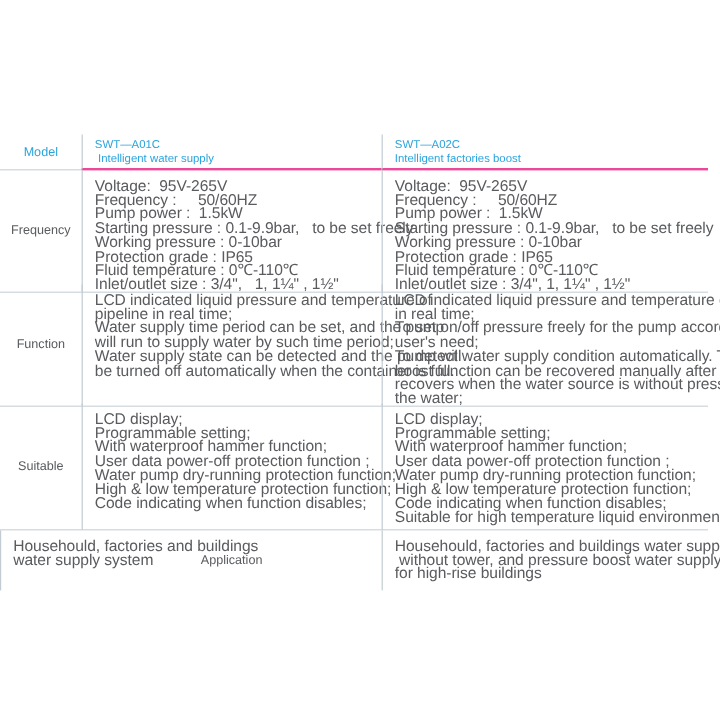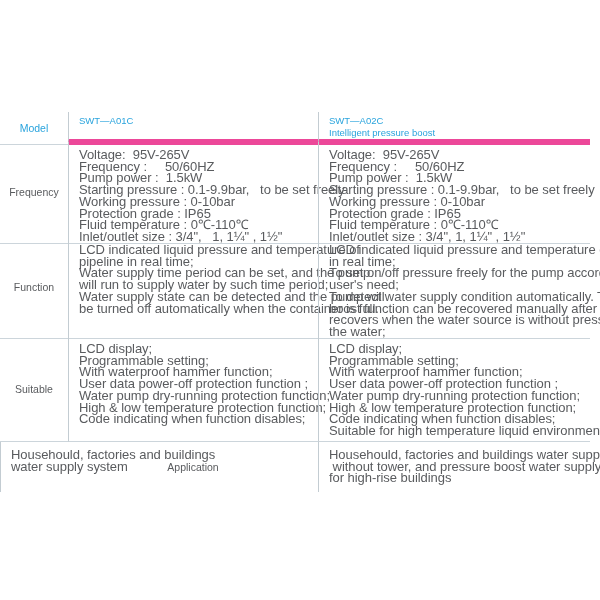--- a/index.html
+++ b/index.html
@@ -27,21 +27,21 @@
   .r-parameters  { height: 95px; }
   .r-function    { height: 99px; }
   .r-features    { height: 106px; }
   .r-application { height: 50px; }
 
   .cell { position: relative; }
   .c2, .c3 { border-left: 1px solid #c3ccd2; }
 
   
   .r-model .label-cell      { border-bottom: 1px solid #ccd5db; }
-  .r-model .content-cell    { border-bottom: 6px solid #ec4899; }
+  .r-model .content-cell    { border-bottom: 2px solid #ec4899; }
   .r-parameters .cell,
   .r-function .cell,
   .r-features .cell         { border-bottom: 1px solid #ccd5db; }
 
   .label-cell {
     display: flex;
     align-items: center;
     justify-content: center;
     font-size: 10.5px;
     color: #595b5e;
@@ -70,24 +70,25 @@
 
 <div class="canvas">
   <div class="spec-table">
 
     <div class="row r-model">
       <div class="cell label-cell label-blue">
         <span>Model</span>
       </div>
       <div class="cell content-cell c2">
         <div class="model-name">SWT—A01C</div>
+        <div class="model-sub"> Intelligent water supply</div>
       </div>
       <div class="cell content-cell c3">
         <div class="model-name">SWT—A02C</div>
-        <div class="model-sub">Intelligent pressure boost</div>
+        <div class="model-sub">Intelligent factories boost</div>
       </div>
     </div>
 
     <div class="row r-parameters">
       <div class="cell label-cell">
         <span>Frequency</span>
       </div>
       <div class="cell content-cell c2">
         <div class="cell-text">Voltage:  95V-265V
 Frequency :     50/60HZ

